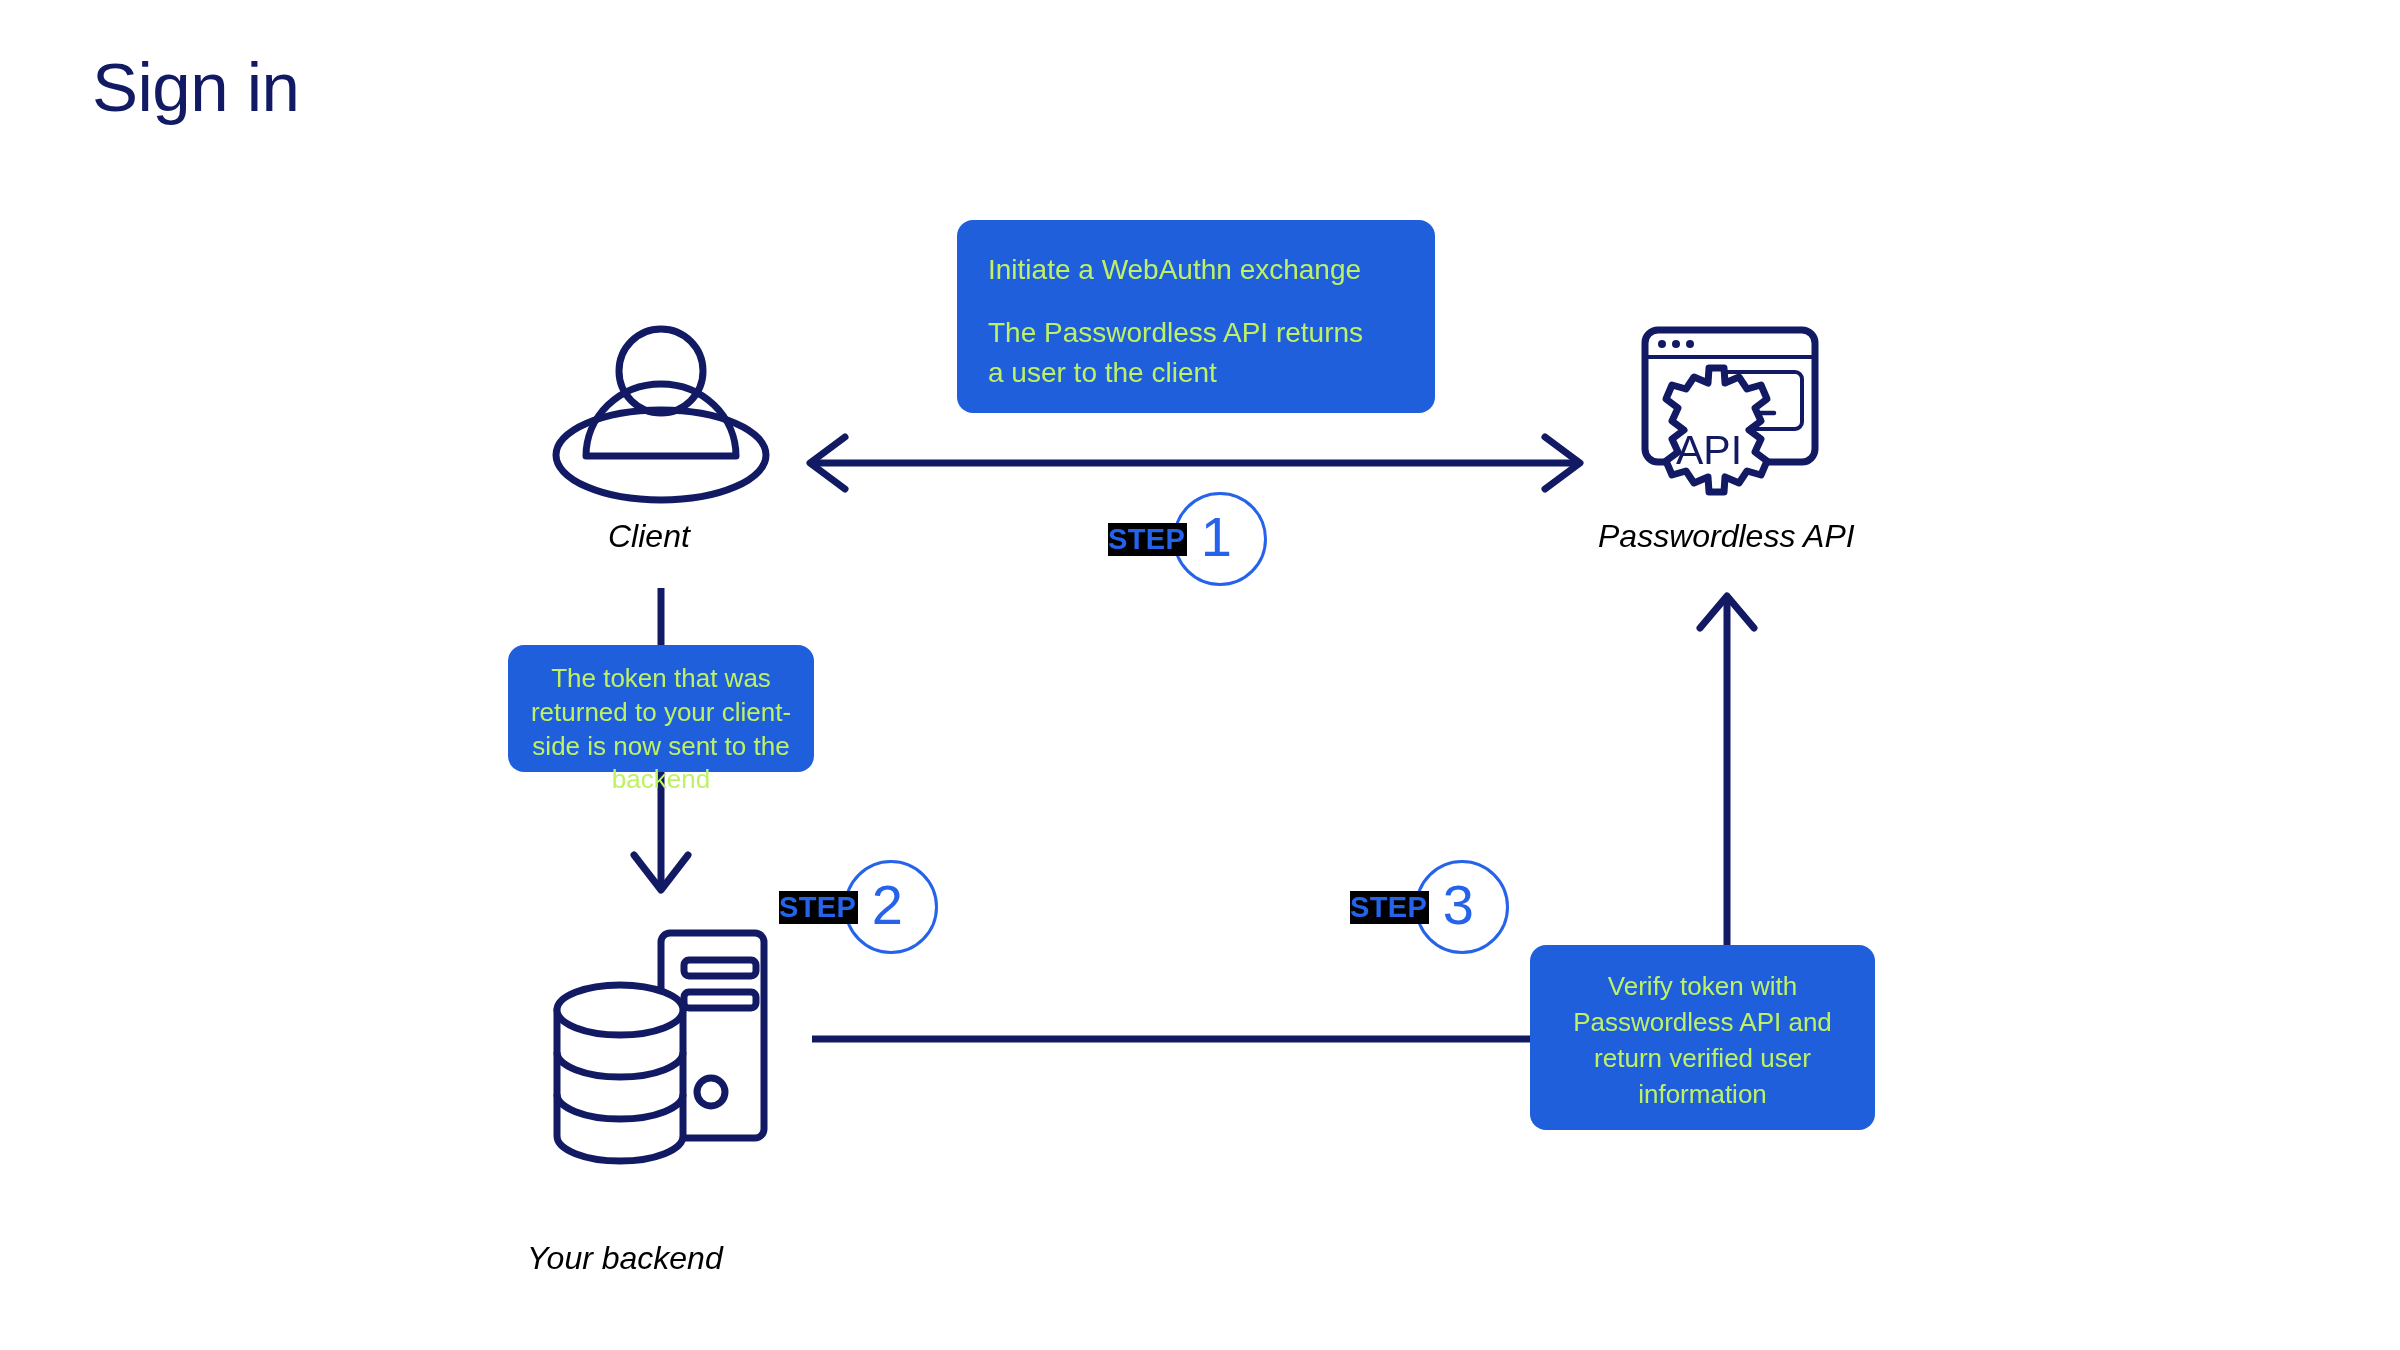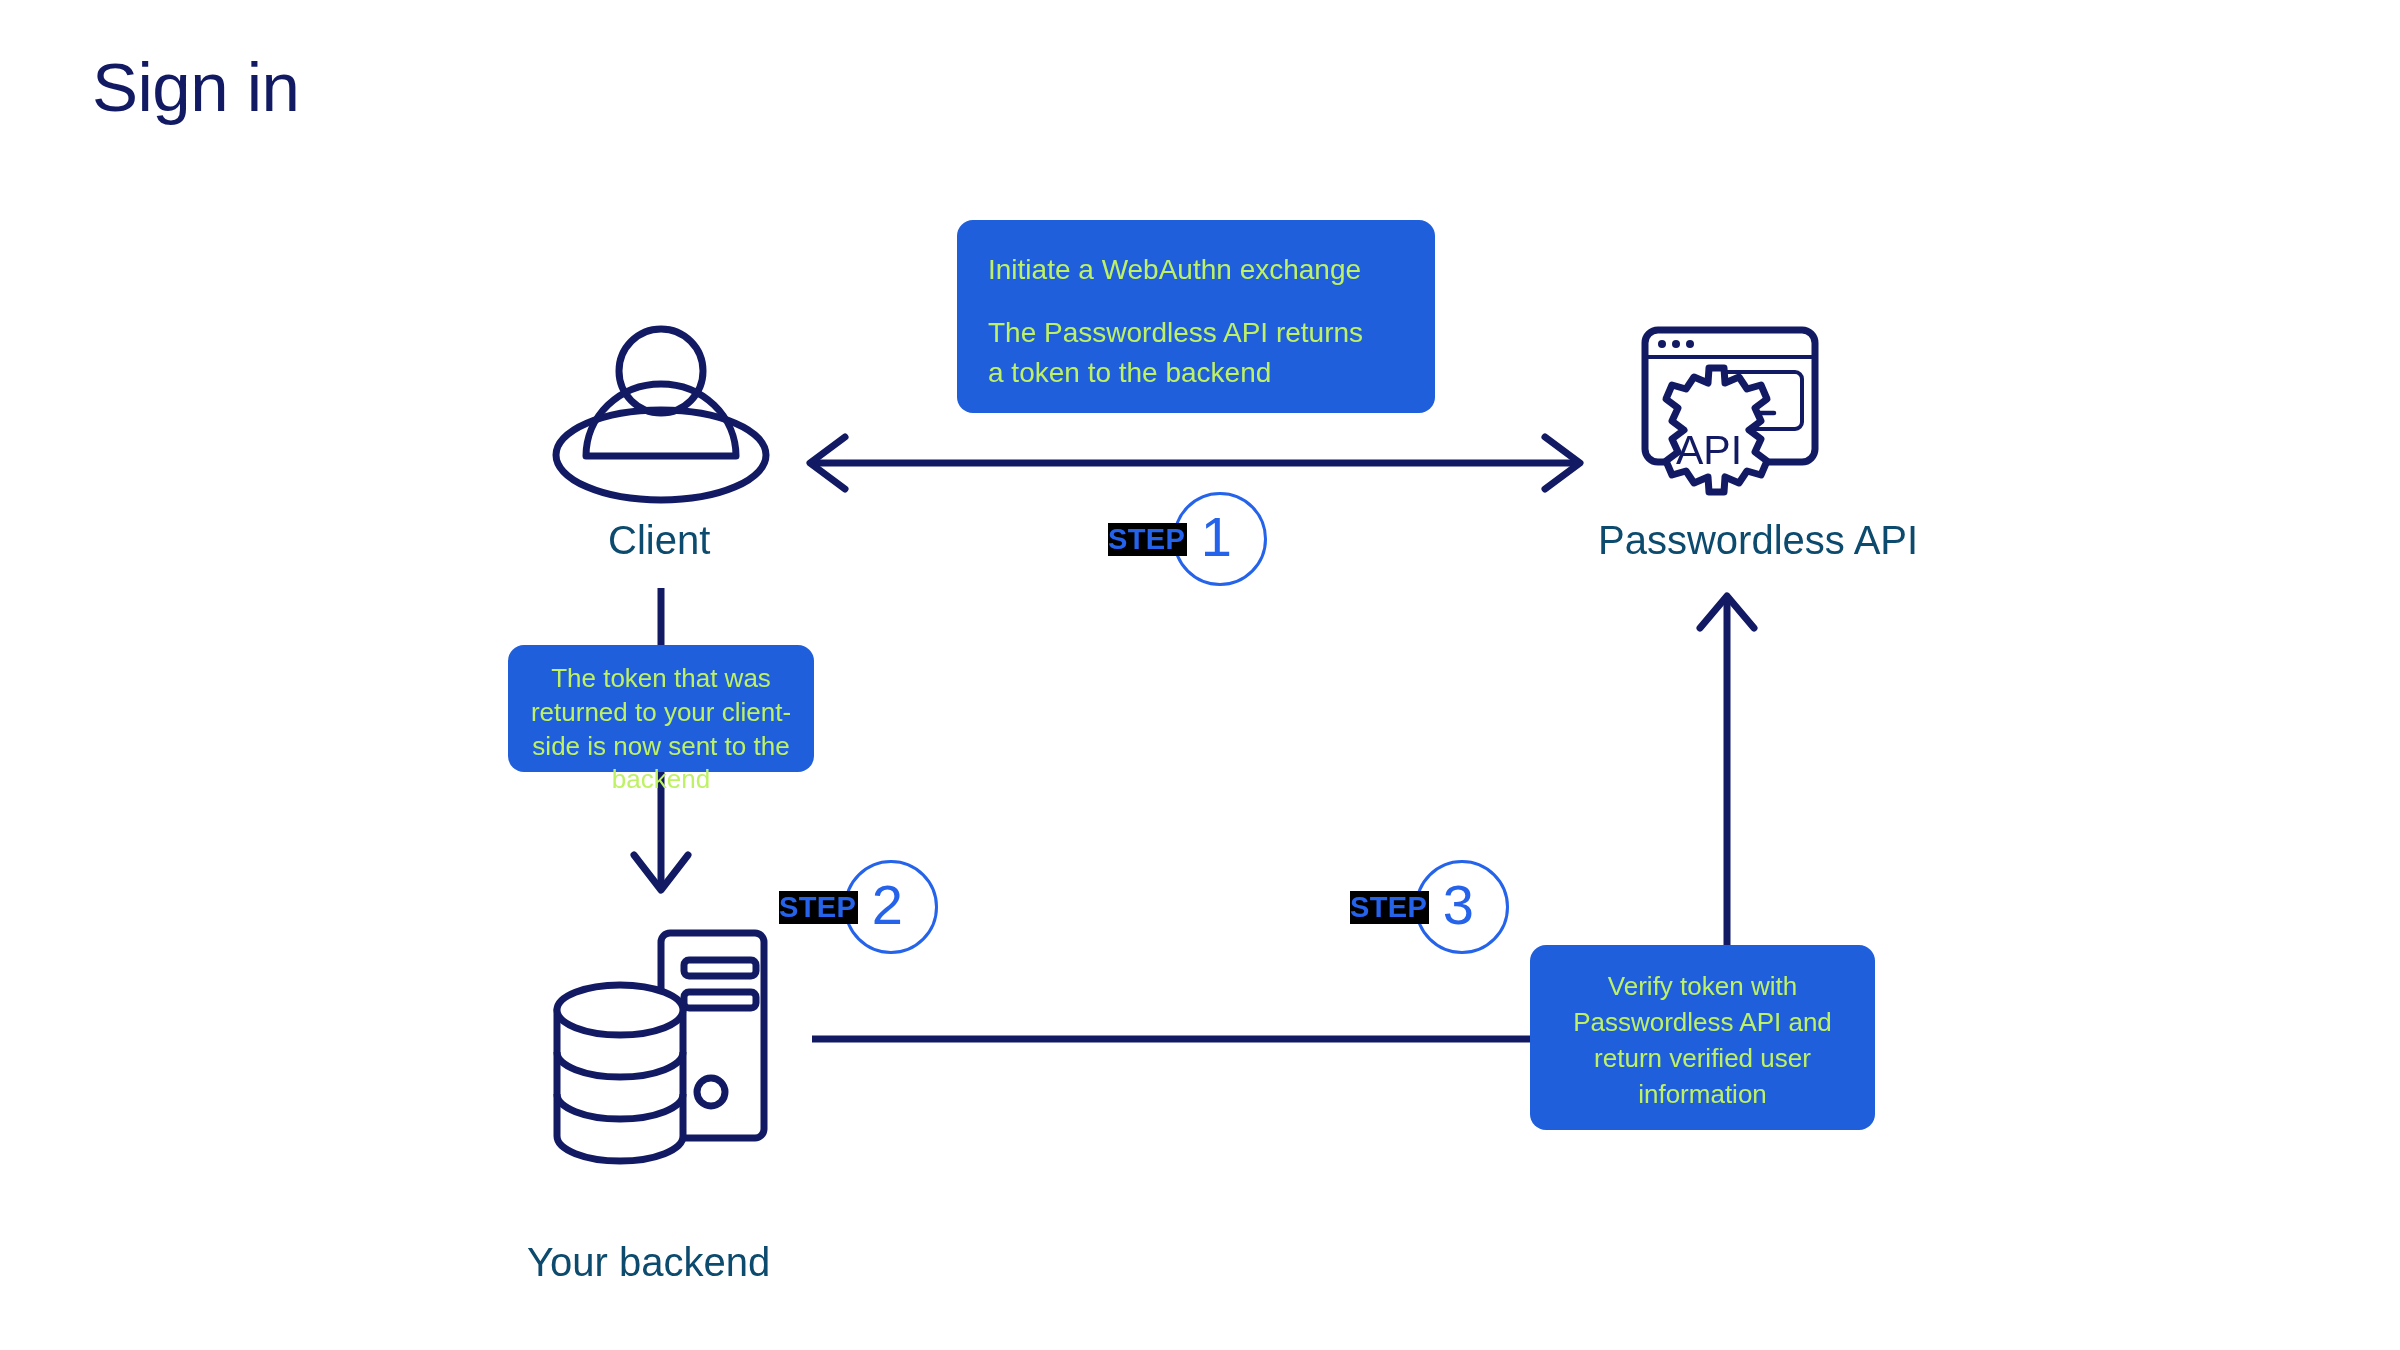--- a/index.html
+++ b/index.html
@@ -80,24 +80,25 @@
     height: 185px;
     padding: 24px 16px;
     text-align: center;
     font-size: 26px;
     line-height: 1.38;
   }
 
   
   .node-label {
     position: absolute;
-    color: #0c4a6e;
-    font-size: 40px;
+    color: #000000;
+    font-size: 32px;
     white-space: nowrap;
     font-weight: 400;
+    font-style: italic;
   }
   #label-client    { left: 608px;  top: 518px; }
   #label-api       { left: 1556px; top: 518px; margin-left: 42px; }
   #label-backend   { left: 527px;  top: 1240px; }
 
   
   .step-badge {
     position: absolute;
     display: flex;
     align-items: center;
@@ -202,21 +203,21 @@
       <path d="M 557 1052 a 63 25 0 0 0 126 0" fill="none" stroke="#111a63" stroke-width="7"></path>
       <path d="M 557 1094 a 63 25 0 0 0 126 0" fill="none" stroke="#111a63" stroke-width="7"></path>
     </g>
 
   </svg>
 
   <div class="callout" id="callout-step1">
     <div>Initiate a WebAuthn exchange</div>
     <div class="line-gap"></div>
     <div>The Passwordless API returns</div>
-    <div>a token to the backend</div>
+    <div>a user to the client</div>
   </div>
 
   <div class="callout" id="callout-step2">The token that was returned to your client-side is now sent to the backend</div>
 
   <div class="callout" id="callout-step3">Verify token with Passwordless API and return verified user information</div>
 
   <div class="node-label" id="label-client">Client</div>
   <div class="node-label" id="label-api">Passwordless API</div>
   <div class="node-label" id="label-backend">Your backend</div>
 

